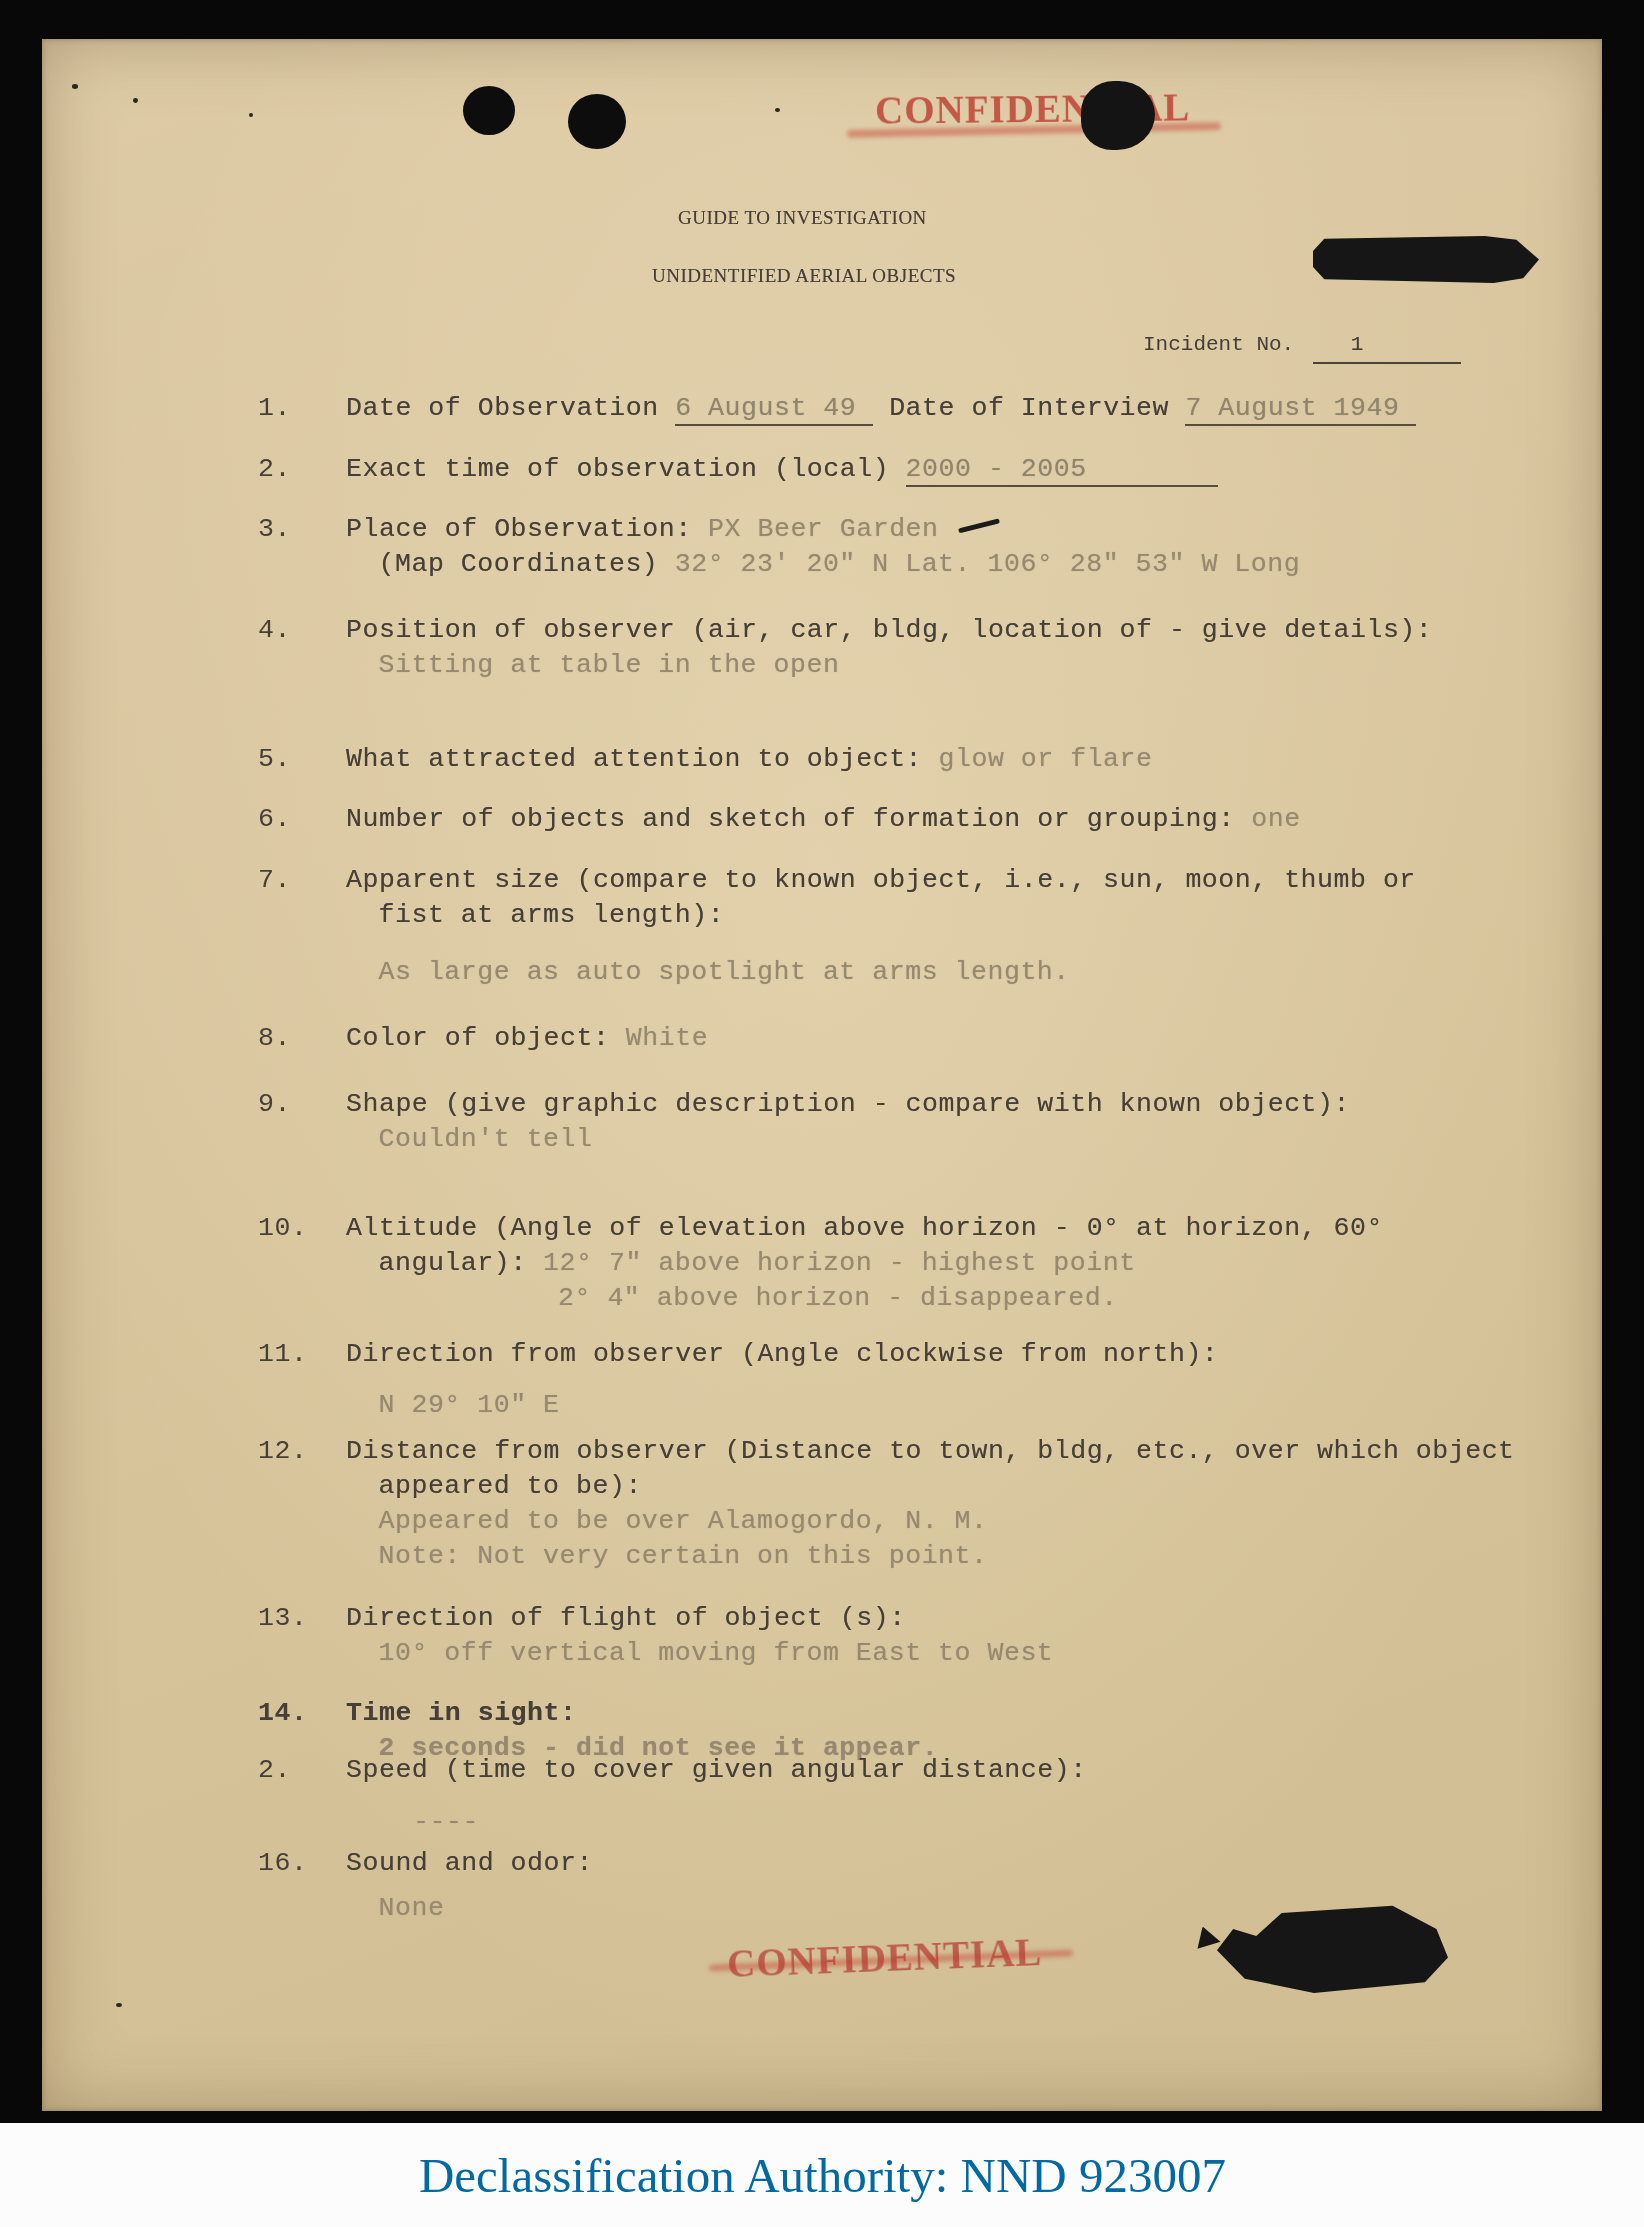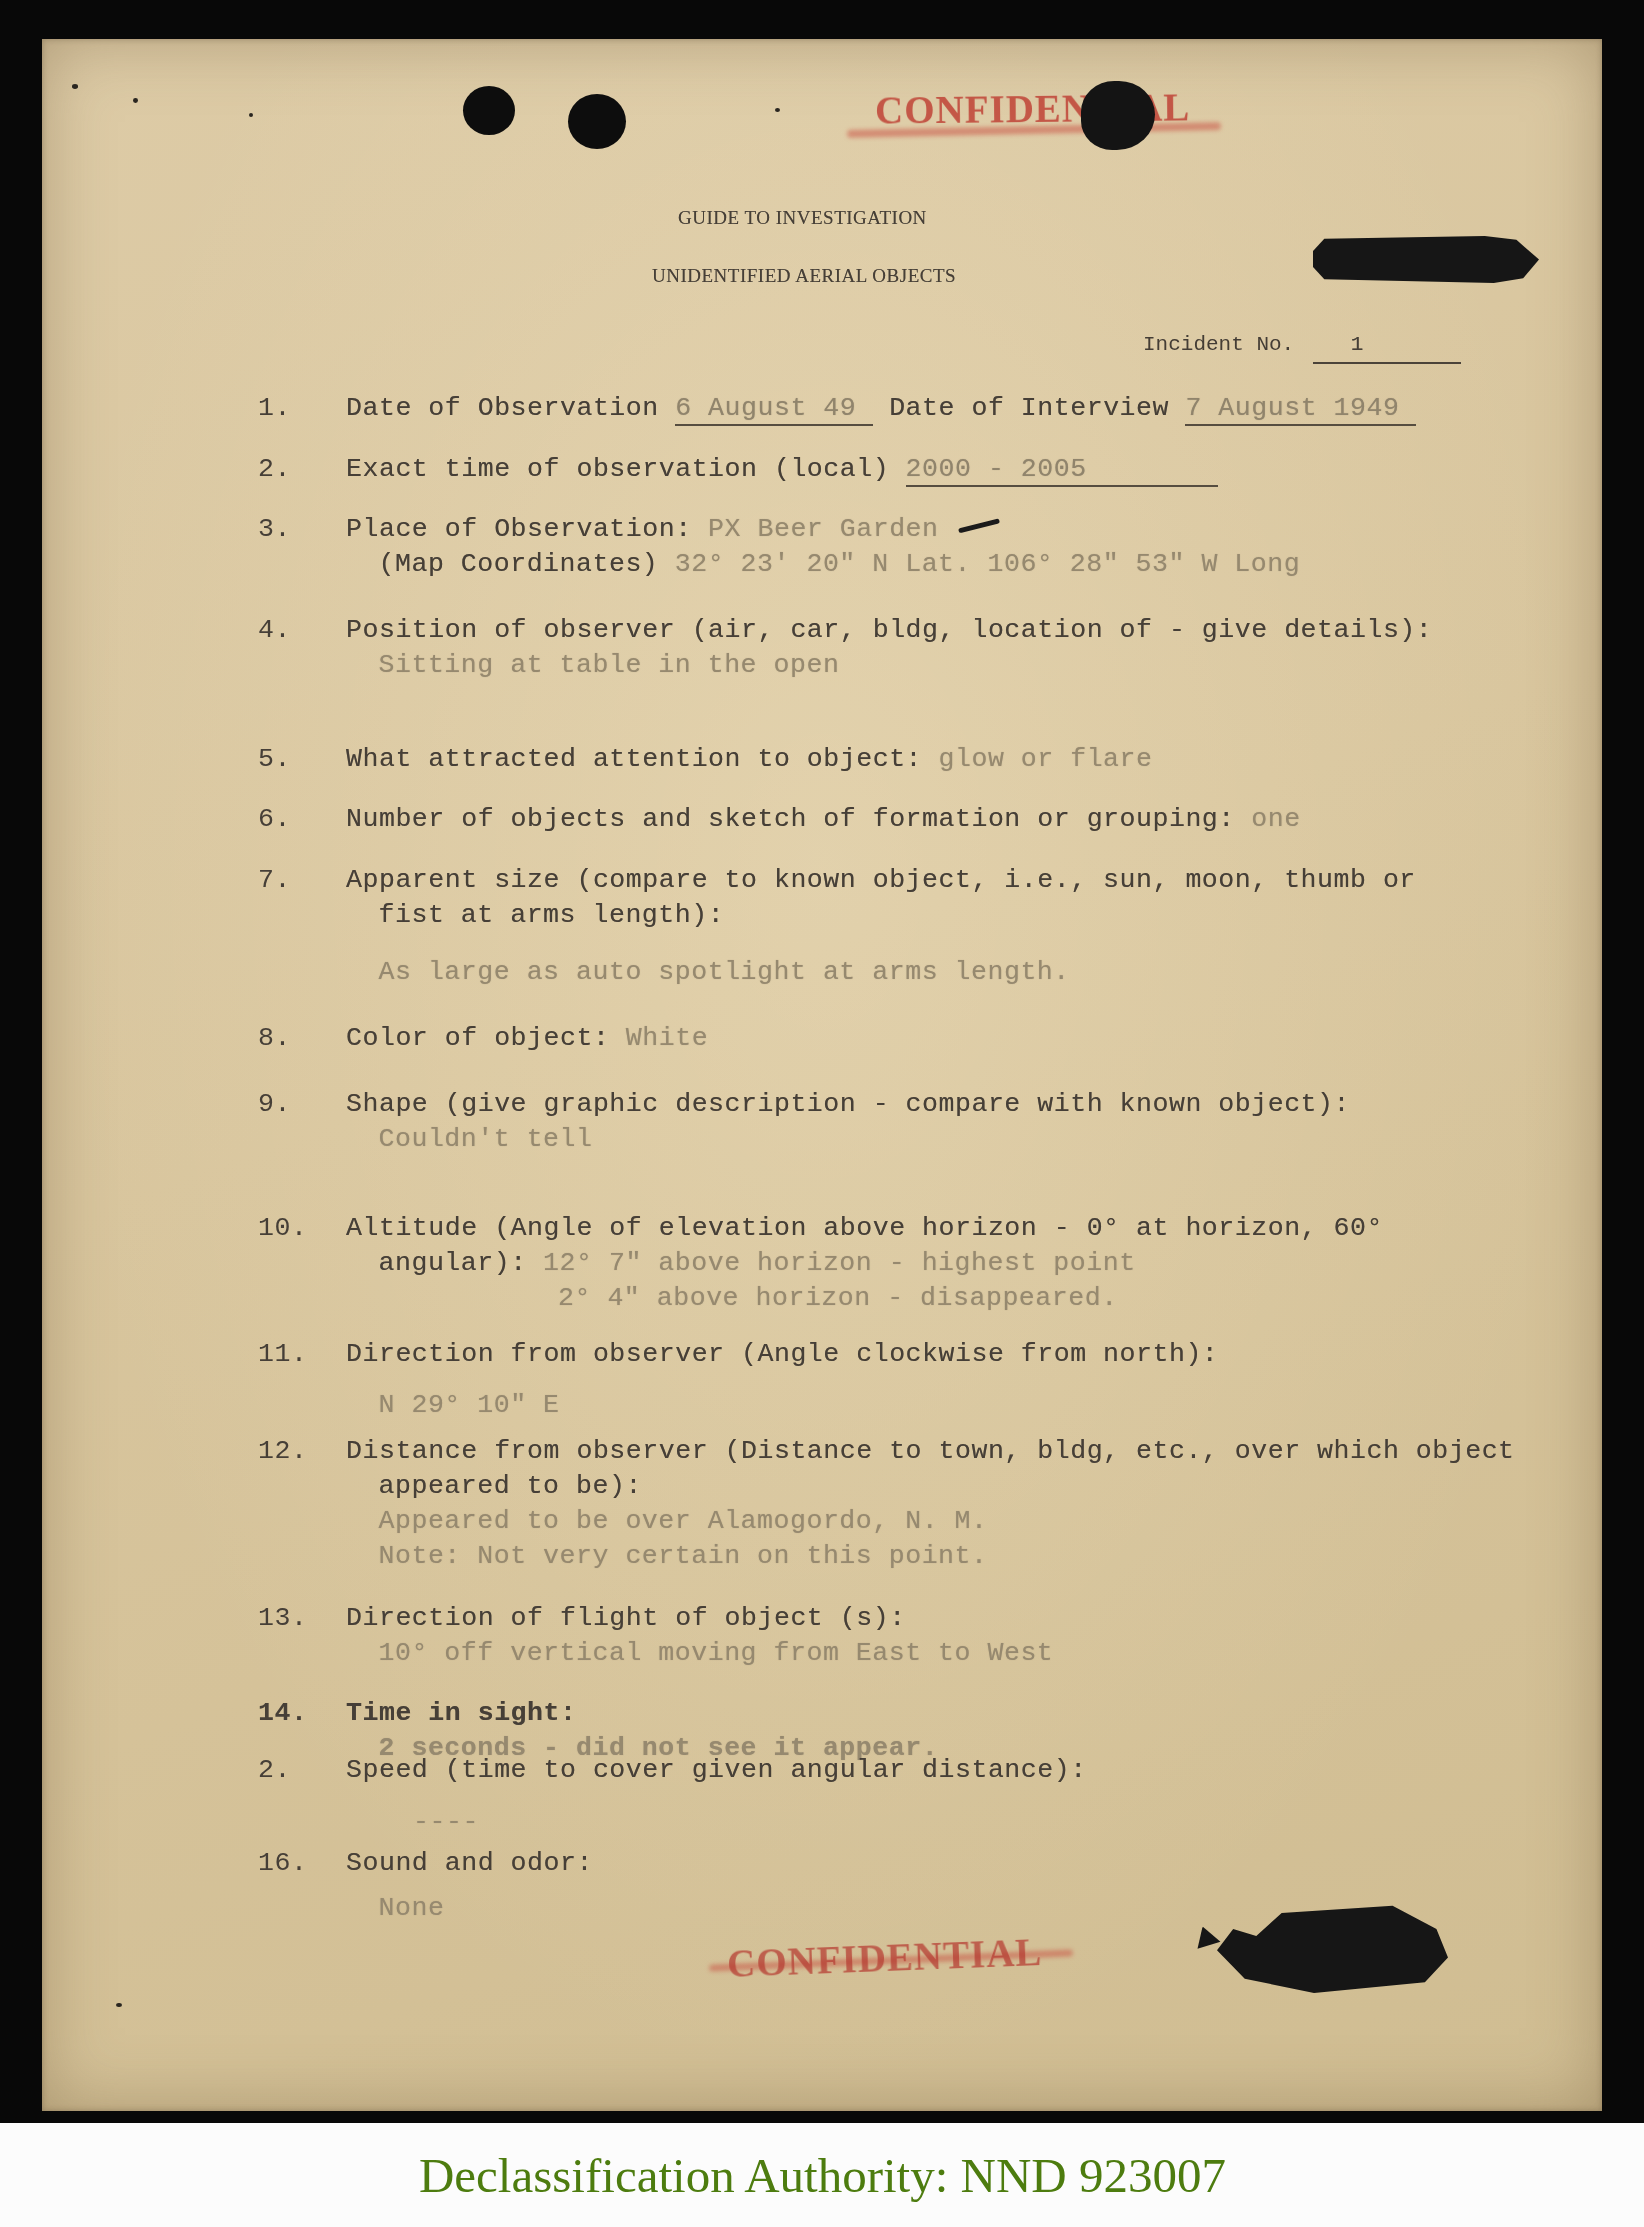--- a/index.html
+++ b/index.html
@@ -101,21 +101,21 @@
   .sp3 { left: 207px; top: 74px; width: 4.4px; height: 4.4px; }
   .sp4 { left: 733px; top: 69px; width: 4.9px; height: 3.9px; }
   .sp5 { left: 74px; top: 1964px; width: 5.9px; height: 4.4px; }
   
   .footer-strip {
     position: absolute; left: 0; top: 2123px; width: 1645px; height: 105px;
     background: #fcfcfc; display: flex; align-items: center; justify-content: center;
   }
   .footer-text {
     font-family: "Liberation Serif", "DejaVu Serif", serif;
-    font-size: 49px; color: #4d7c0f; text-align: right;
+    font-size: 49px; color: #0369a1; text-align: right;
   }
 </style>
 </head>
 <body>
 
 <div class="paper">
 
   <div class="punch punch-1"></div>
   <div class="punch punch-2"></div>
   <div class="speck sp1"></div>

